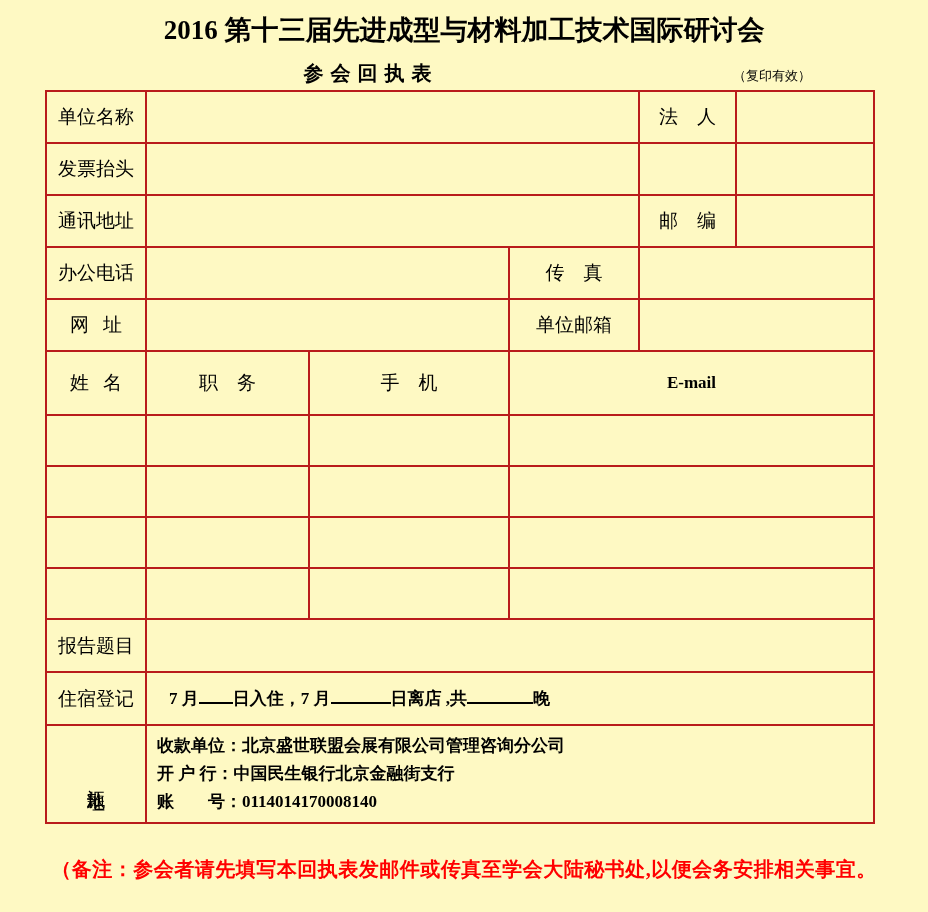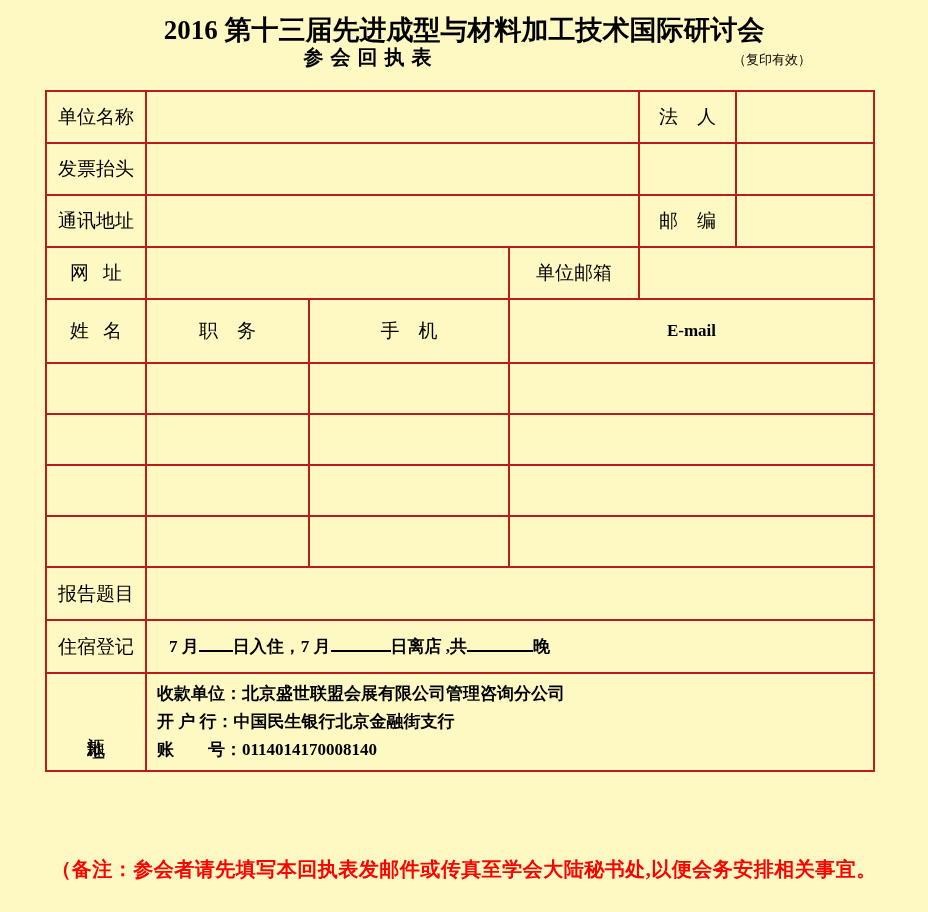--- a/index.html
+++ b/index.html
@@ -14,21 +14,21 @@
     overflow: hidden;
   }
   .doc-title {
     padding-top: 12px;
     text-align: center;
     font-size: 27px;
     font-weight: bold;
     letter-spacing: 0px;
     white-space: nowrap;
   }
-  .subtitle-row { position: absolute; top: 44px; left: 0; width: 816px; height: 30px; }
+  .subtitle-row { position: absolute; top: 60px; left: 0; width: 816px; height: 30px; }
   .subtitle {
     display: block;
     text-align: center;
     margin-right: 80px;
     font-size: 20px;
     font-weight: bold;
     letter-spacing: 1px;
   }
   .copy-note { position: absolute; left: 733px; top: 7px; font-size: 13px; letter-spacing: 0px; }
 
@@ -137,20 +137,26 @@
       <td></td>
     </tr>
 
     <tr class="h52">
       <td>通讯地址</td>
       <td colspan="3"></td>
       <td>邮　编</td>
       <td></td>
     </tr>
 
+    <tr class="h52">
+      <td>办公电话</td>
+      <td colspan="2"></td>
+      <td>传　真</td>
+      <td colspan="2"></td>
+    </tr>
 
     <tr class="h52">
       <td class="just">网 址</td>
       <td colspan="2"></td>
       <td>单位邮箱</td>
       <td colspan="2"></td>
     </tr>
 
     <tr class="h64">
       <td class="just">姓 名</td>

